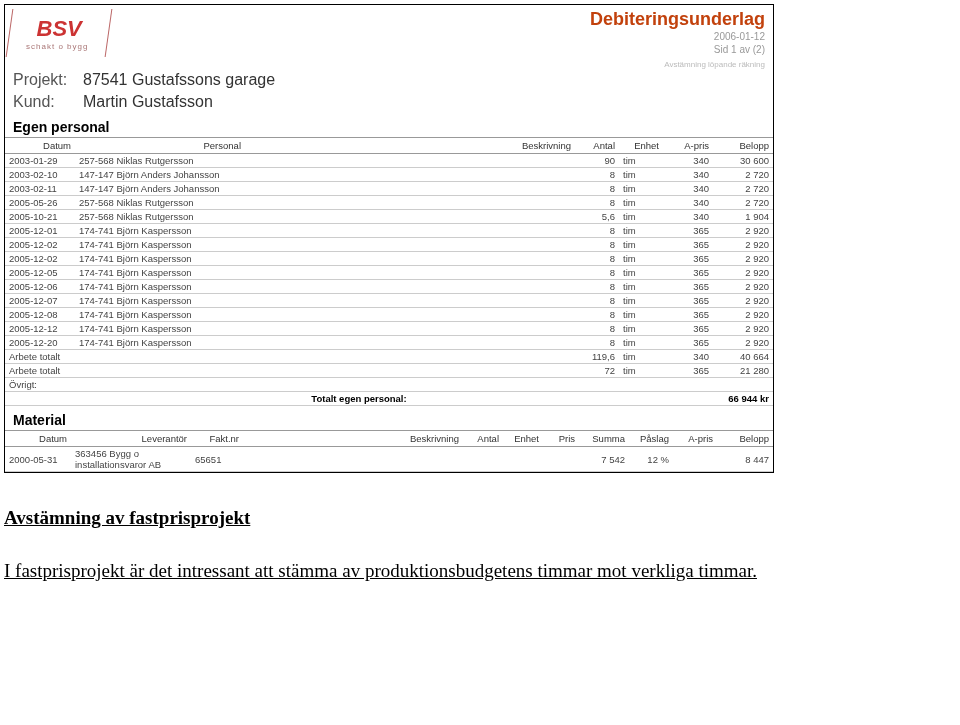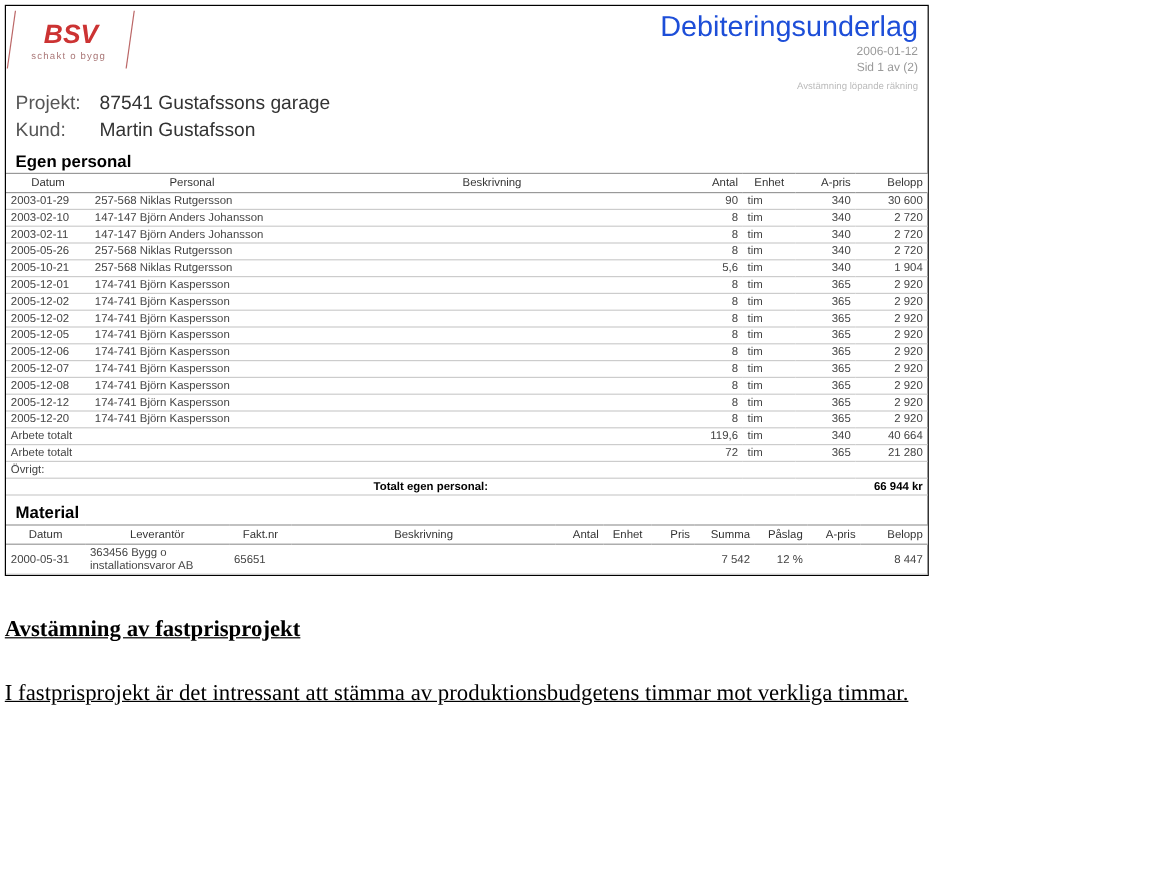--- a/index.html
+++ b/index.html
@@ -50,23 +50,23 @@
     font-size: 8px;
     color: #a77;
     letter-spacing: 1px;
     transform: skewX(8deg);
   }
   .title-box {
     text-align: right;
     color: #888;
   }
   .title-main {
-    font-size: 24px;
-    font-weight: normal;
-    color: #1d4ed8;
+    font-size: 18px;
+    font-weight: bold;
+    color: #c2410c;
   }
   .title-sub {
     font-size: 10px;
     color: #999;
     line-height: 1.3;
   }
   .title-tiny {
     font-size: 8px;
     color: #bbb;
     margin-top: 4px;
@@ -86,21 +86,21 @@
     padding: 6px 8px 2px 8px;
   }
   table.data {
     width: 100%;
     border-collapse: collapse;
     font-size: 9.5px;
     color: #444;
   }
   table.data th {
     font-weight: normal;
-    text-align: center;
+    text-align: right;
     border-top: 1px solid #999;
     border-bottom: 1px solid #999;
     padding: 2px 4px;
     color: #333;
     background: #fff;
   }
   table.data td {
     border-bottom: 1px solid #ccc;
     padding: 1px 4px;
     white-space: nowrap;

